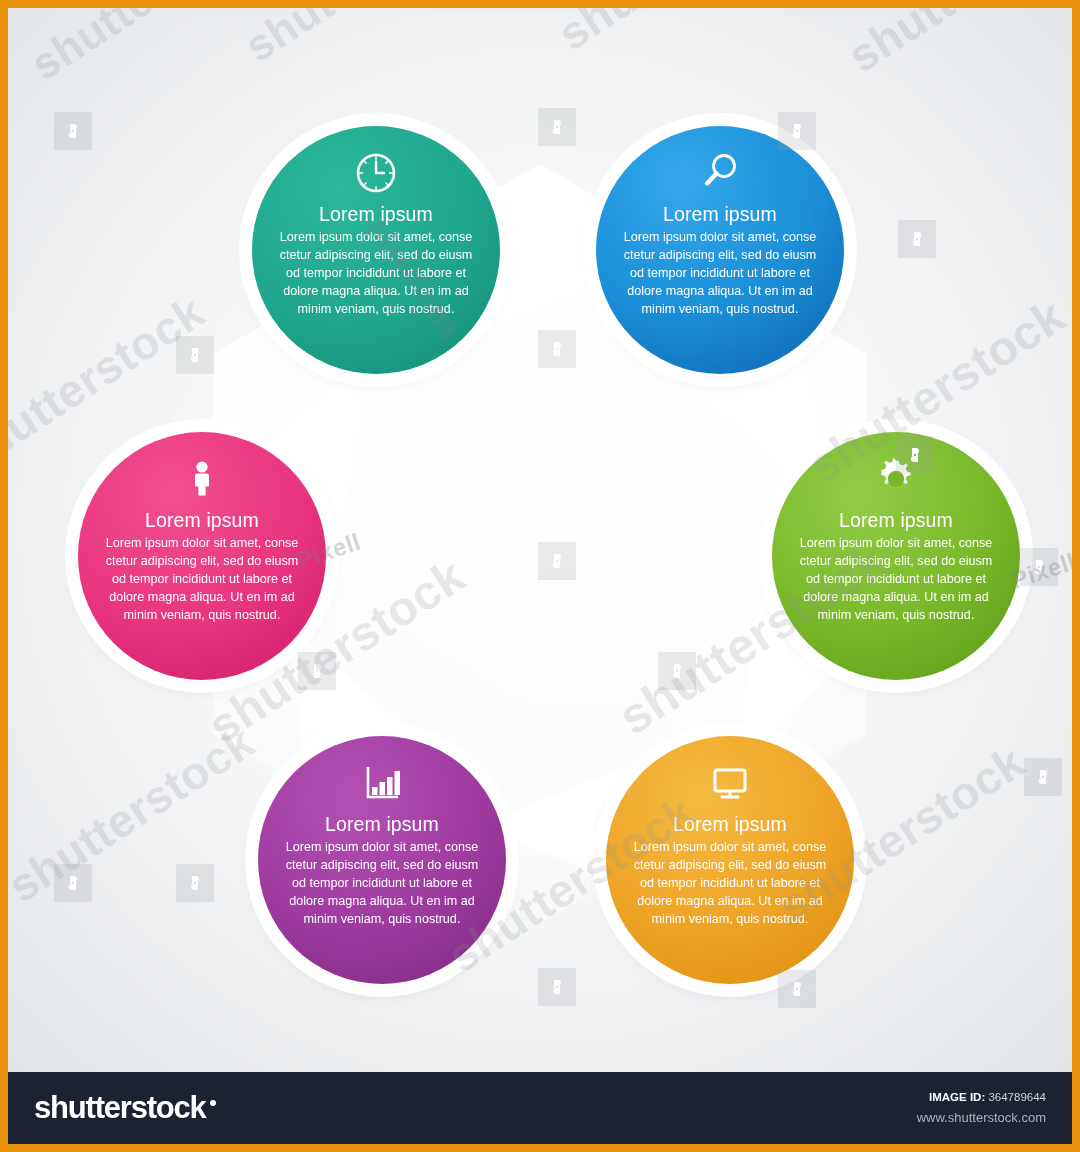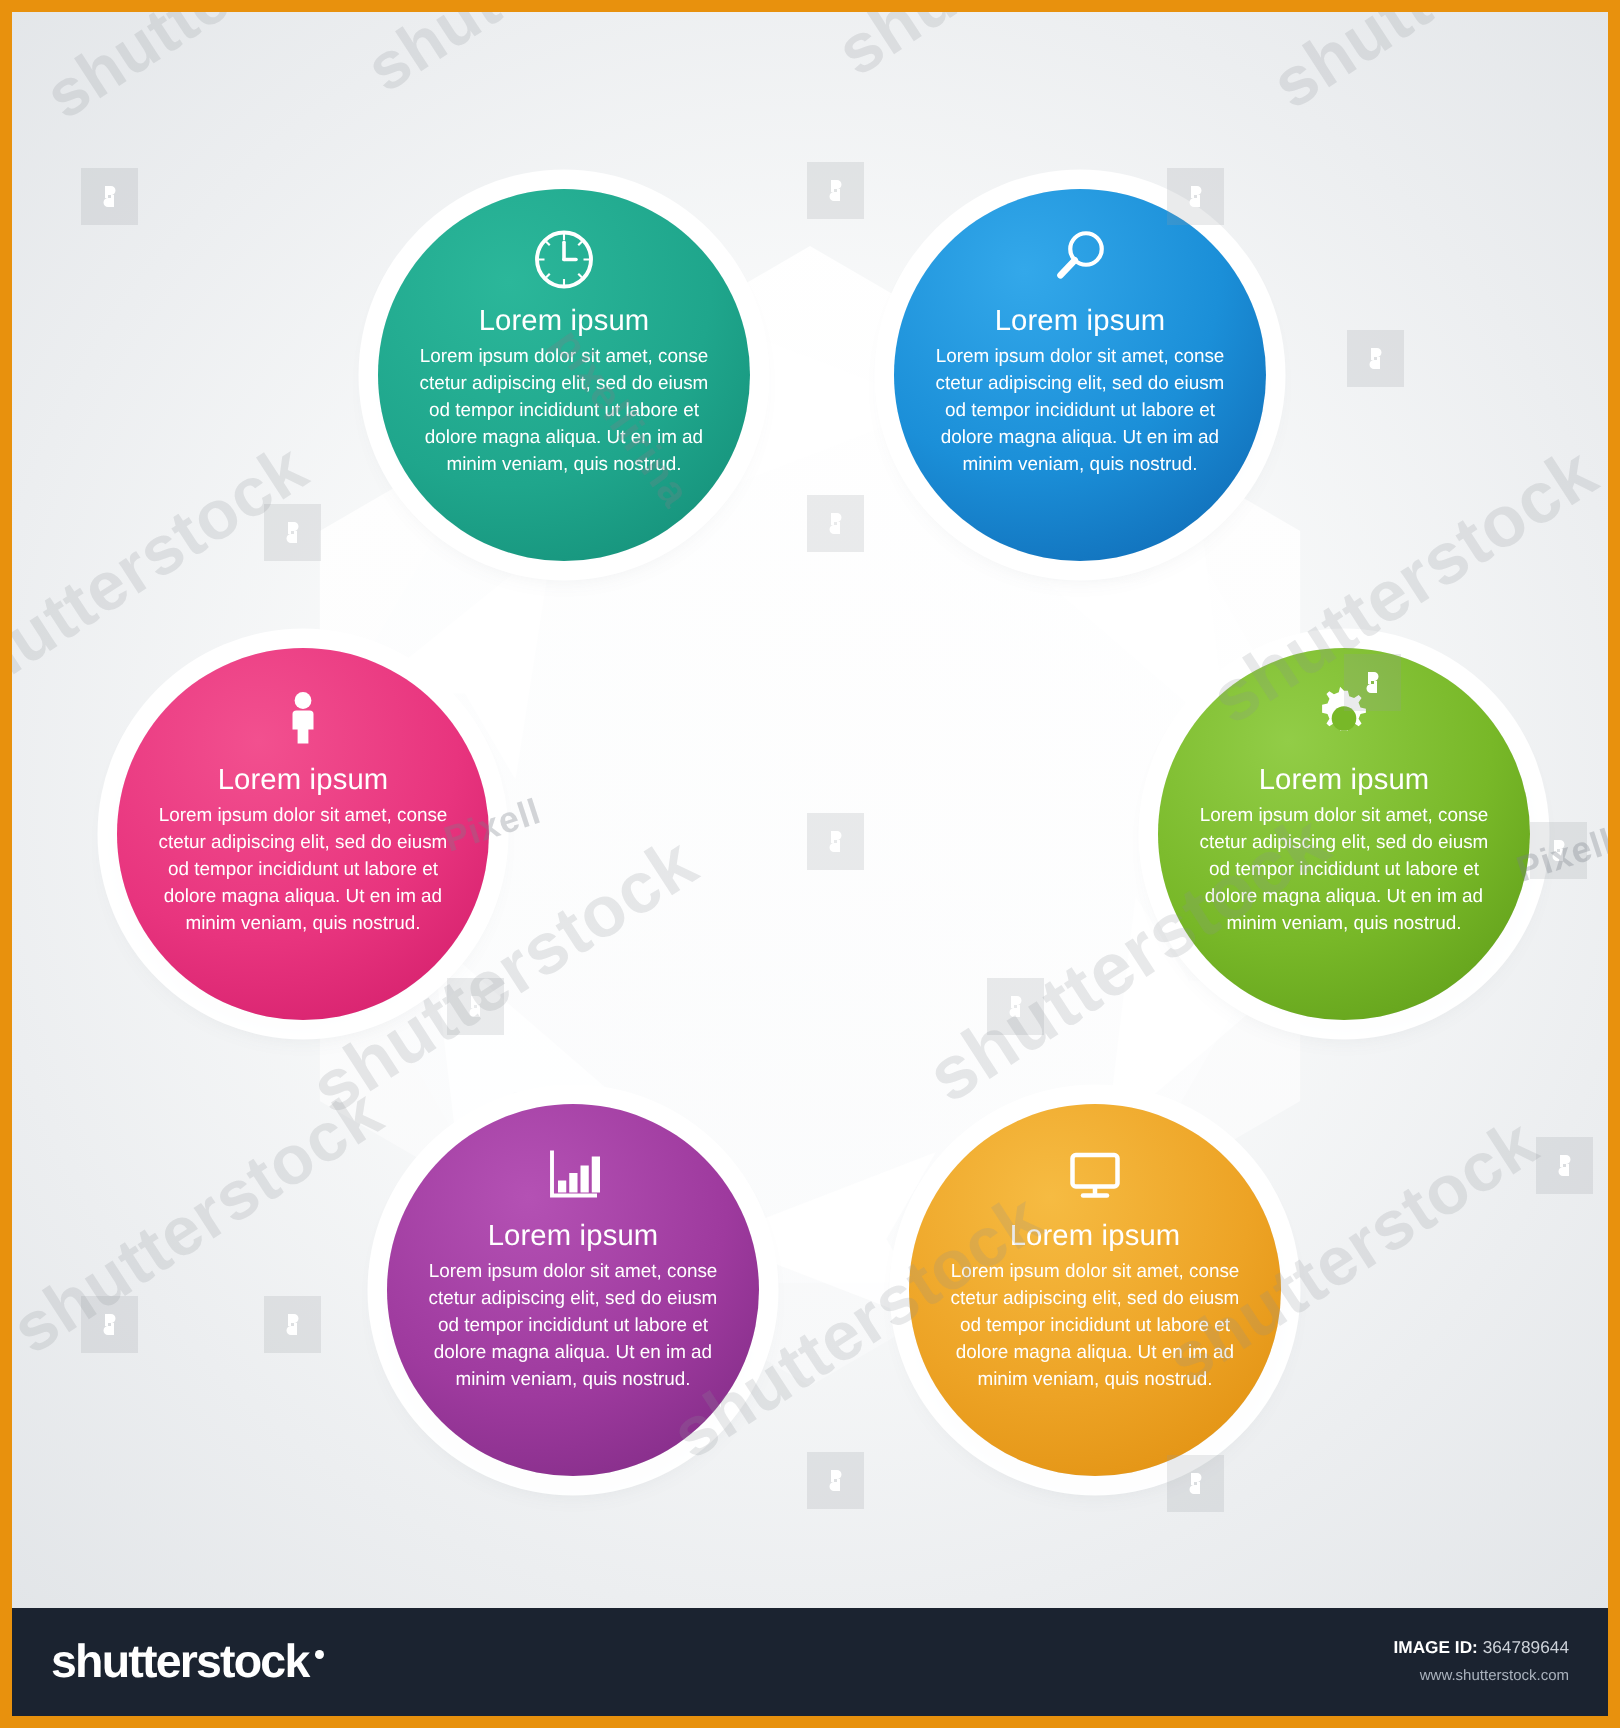--- a/index.html
+++ b/index.html
@@ -127,21 +127,21 @@
     background:#ffffff;
     margin:0 0 20px 4px;
   }
   .footer-right{
     text-align:right;
     color:#ced3da;
     font-size:11.5px;
     line-height:1.75;
   }
   .footer-right .idline b{color:#ffffff;font-weight:700;}
-  .footer-right .url{color:#aab2bd;font-size:10px;}
+  .footer-right .url{color:#aab2bd;font-size:13px;}
 </style>
 </head>
 <body>
 
 <div id="stage">
 
   <div class="canvas">
 
     <div class="bgpoly"></div>
     <div class="bgpoly2"></div>

